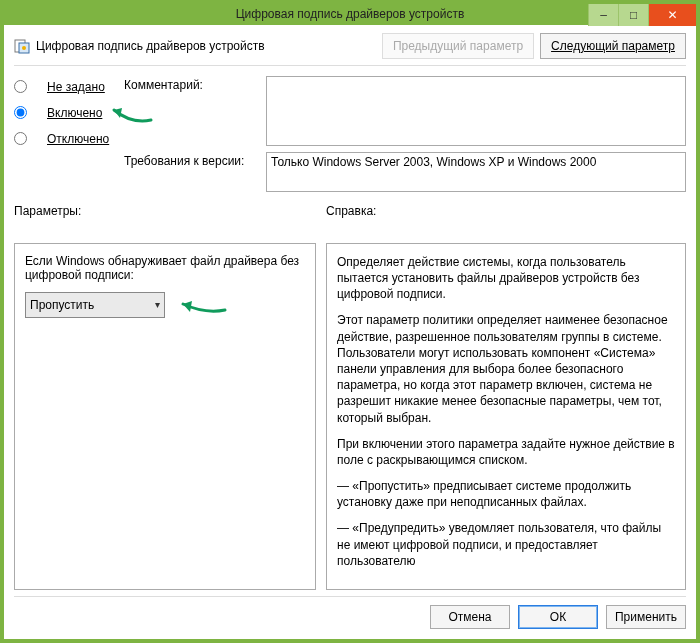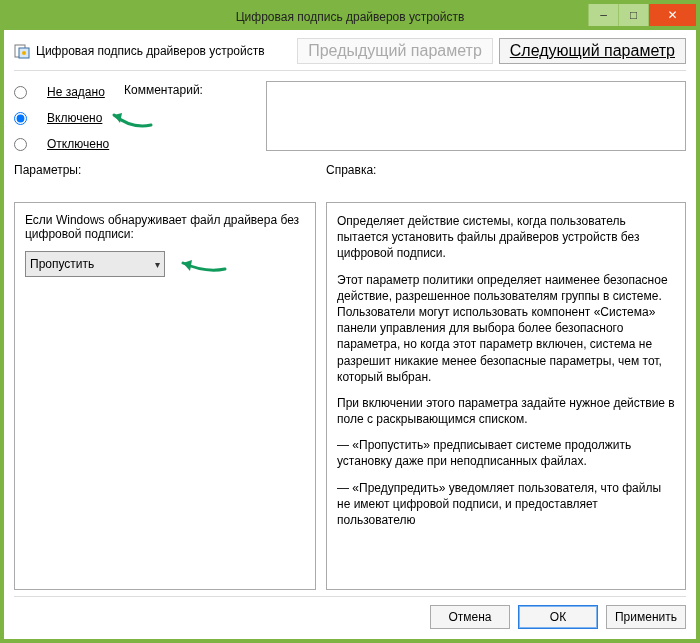--- a/index.html
+++ b/index.html
@@ -74,21 +74,21 @@
     display: inline-flex; align-items: center; justify-content: center;
   }
   .header-title {
     flex: 1;
     font-size: 12px;
   }
   .nav-btn {
     border: 1px solid #aaa;
     background: #f5f5f5;
     padding: 4px 10px;
-    font-size: 16px;
+    font-size: 12px;
     height: 26px;
     display: inline-flex;
     align-items: center;
     text-decoration: underline;
     color: #000;
     cursor: pointer;
   }
   .nav-btn.disabled {
     color: #aaa;
     border-color: #ddd;
@@ -265,20 +265,24 @@
             <polygon points="8,8 16,6 14,16"></polygon>
           </svg>
         </div>
       </div>
 
       <div class="fields-col">
         <div class="field-row">
           <div class="field-label">Комментарий:</div>
           <div class="textarea"></div>
         </div>
+        <div class="field-row">
+          <div class="field-label">Требования к версии:</div>
+          <div class="version-box">Только Windows Server 2003, Windows XP и Windows 2000</div>
+        </div>
       </div>
     </div>
 
     <div class="mid-labels">
       <div class="left">Параметры:</div>
       <div class="right">Справка:</div>
     </div>
 
     <div class="panels">
       <div class="panel left">

